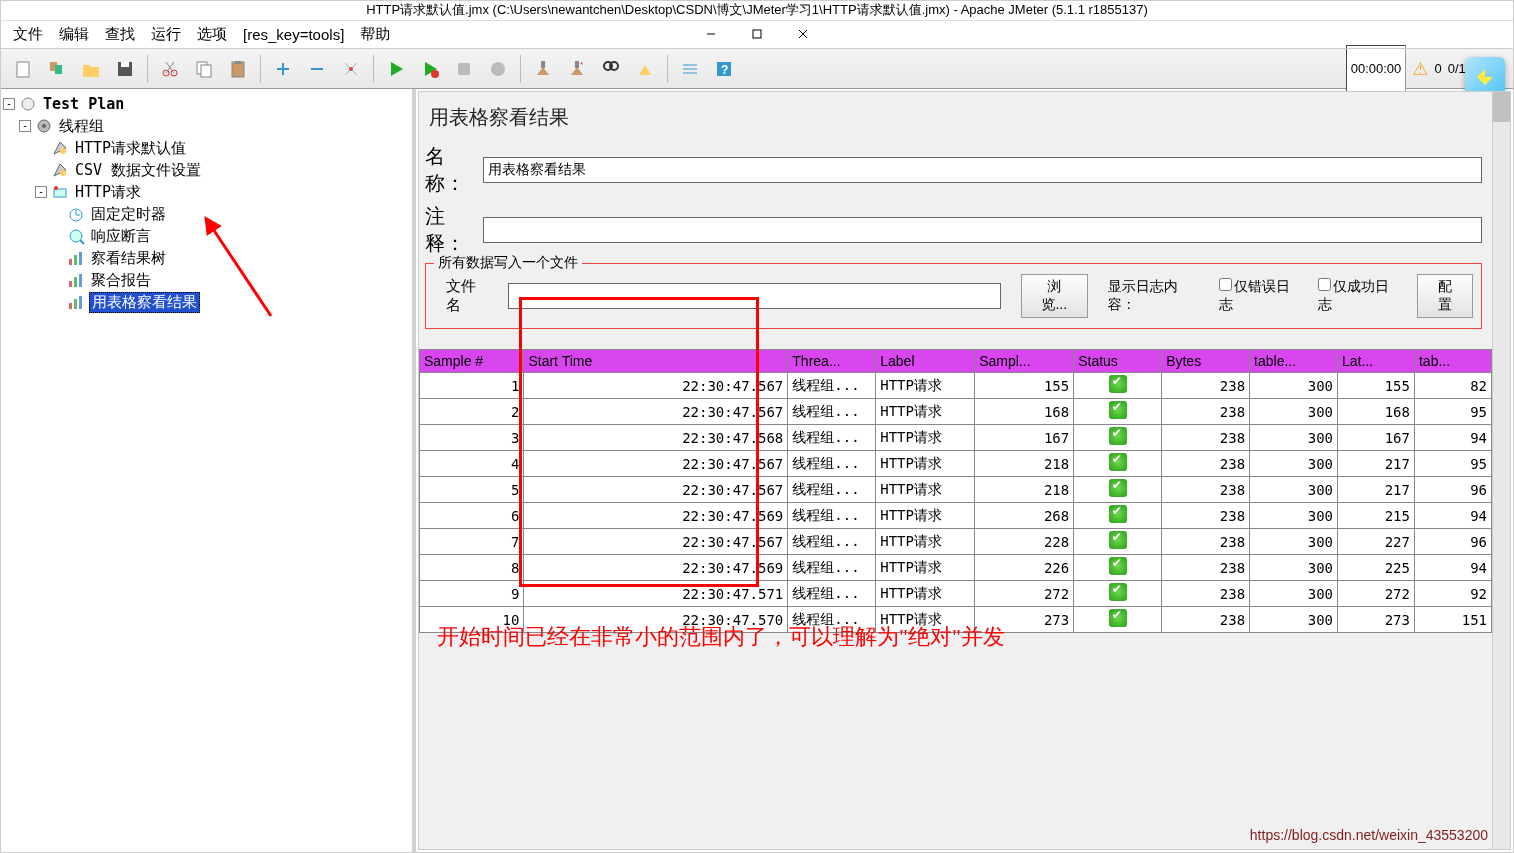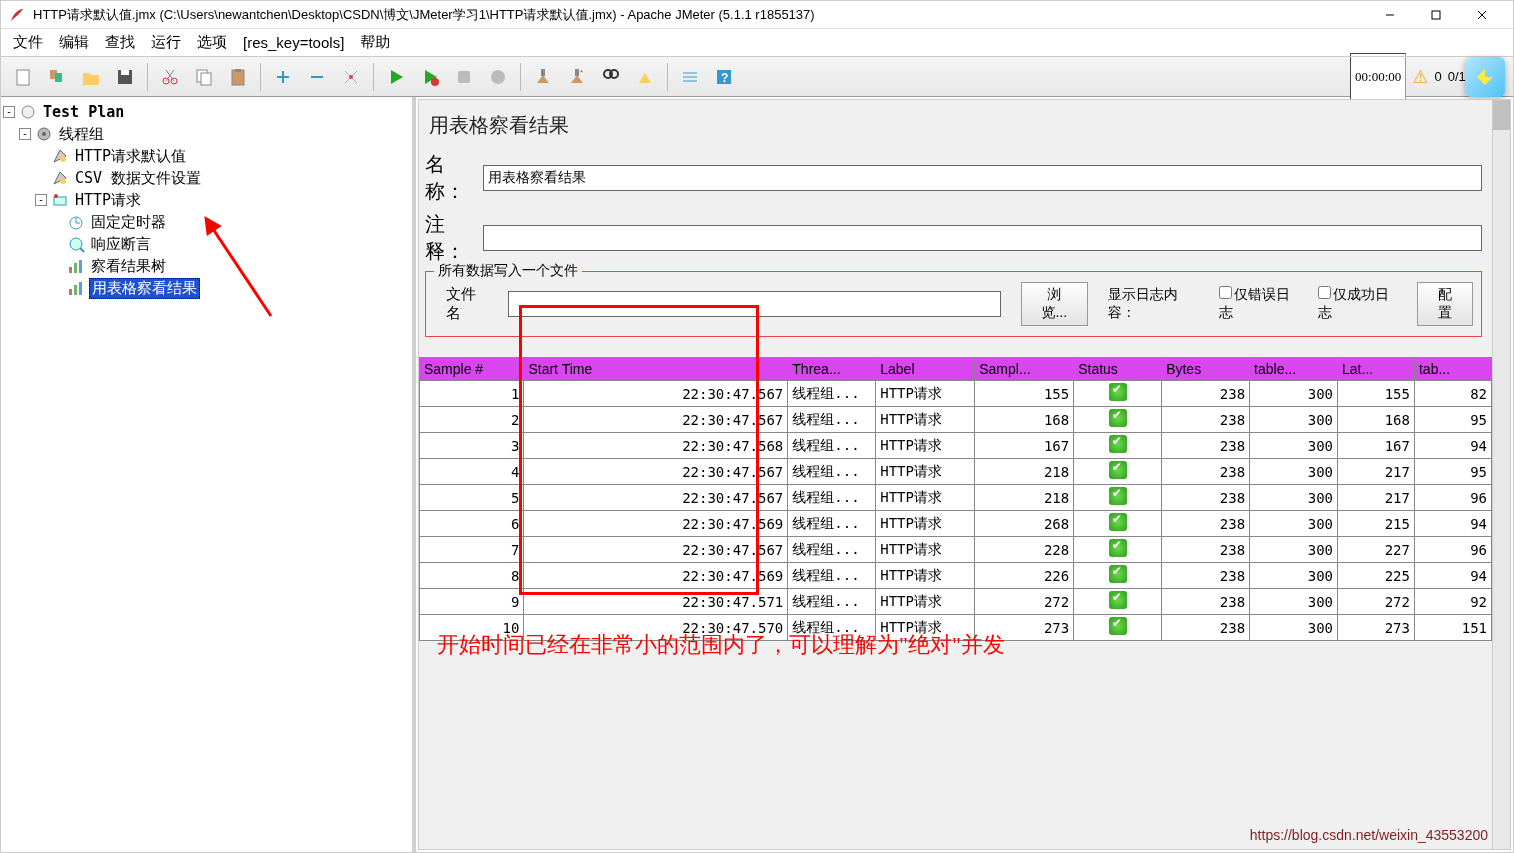--- a/index.html
+++ b/index.html
@@ -1,29 +1,29 @@
 <!DOCTYPE html>
 <html><head>
 <meta charset="utf-8">
 <style>
 * { box-sizing: border-box; margin: 0; padding: 0; }
 body { font-family: "Microsoft YaHei", SimSun, Arial, sans-serif; font-size: 13px; background: #fff; overflow: hidden; }
 .window { width: 1514px; height: 853px; display: flex; flex-direction: column; border: 1px solid #ccc; position: relative; }
-.titlebar { height: 28px; display: flex; align-items: center; padding: 0 8px; background: #fff; border-bottom: 1px solid #e0e0e0; }
+.titlebar { height: 20px; display: flex; align-items: center; padding: 0 8px; background: #fff; border-bottom: 1px solid #e0e0e0; flex-direction: column; }
 .titlebar .feather { width: 16px; height: 16px; margin-right: 8px; }
 .titlebar .title { flex: 1; font-size: 13px; color: #000; }
 .win-controls { display: flex; gap: 0; }
 .win-controls .btn { width: 46px; height: 30px; display: flex; align-items: center; justify-content: center; cursor: pointer; }
 .menubar { height: 28px; display: flex; align-items: center; padding: 0 6px; gap: 4px; border-bottom: 1px solid #ccc; position: relative; }
 .menubar .menu-item { padding: 2px 6px; font-size: 15px; cursor: pointer; }
 .toolbar { height: 40px; display: flex; align-items: center; padding: 0 6px; gap: 2px; background: linear-gradient(#f4f4f4,#e8e8e8); border-bottom: 1px solid #999; }
 .toolbar .tbtn { width: 32px; height: 32px; display: flex; align-items: center; justify-content: center; border: 1px solid transparent; border-radius: 3px; cursor: pointer; }
 .toolbar .sep { width: 1px; height: 28px; background: #bbb; margin: 0 4px; }
 .toolbar-right { margin-left: auto; display: flex; align-items: center; gap: 6px; padding-right: 8px; }
-.toolbar-right .timer { border: 1px inset #999; background: #fff; padding: 15px 4px; font-family: Liberation Serif, serif; font-size: 13px; }
+.toolbar-right .timer { border: 1px inset #999; background: #fff; padding: 15px 4px; font-family: Liberation Sans, sans-serif; font-size: 13px; }
 .toolbar-right .warn { color: #f5a623; font-size: 18px; }
 .toolbar-right .count { font-size: 13px; }
 .toolbar-right .gear { width: 20px; height: 20px; }
 .main { flex: 1; display: flex; overflow: hidden; }
 .tree-panel { width: 415px; border-right: 4px solid #d0d0d0; padding: 4px 2px; overflow: auto; font-family: "SimSun", monospace; font-size: 15px; }
 .tree-node { display: flex; align-items: center; height: 22px; gap: 2px; white-space: nowrap; }
 .tree-node .toggle { width: 12px; height: 12px; border: 1px solid #888; background: #fff; font-size: 10px; line-height: 10px; text-align: center; margin-right: 2px; cursor: pointer; font-family: monospace; }
 .tree-node .spacer { width: 14px; display: inline-block; }
 .tree-node .icon { width: 18px; height: 18px; display: inline-flex; align-items: center; justify-content: center; margin-right: 2px; }
 .tree-node .label { padding: 0 2px; }
@@ -348,20 +348,34 @@
             <span class="spacer"></span>
             <span class="spacer"></span>
             <span class="spacer"></span>
             <span class="icon">
               <svg width="18" height="18">
                 <rect x="2" y="10" width="3" height="6" fill="#d66"></rect>
                 <rect x="7" y="6" width="3" height="10" fill="#6b6"></rect>
                 <rect x="12" y="3" width="3" height="13" fill="#69d"></rect>
               </svg>
             </span>
+            <span class="label">聚合报告</span>
+          </div>
+          <div class="tree-node">
+            <span class="spacer"></span>
+            <span class="spacer"></span>
+            <span class="spacer"></span>
+            <span class="spacer"></span>
+            <span class="icon">
+              <svg width="18" height="18">
+                <rect x="2" y="10" width="3" height="6" fill="#d66"></rect>
+                <rect x="7" y="6" width="3" height="10" fill="#6b6"></rect>
+                <rect x="12" y="3" width="3" height="13" fill="#69d"></rect>
+              </svg>
+            </span>
             <span class="label selected">用表格察看结果</span>
           </div>
         </div>
 
       <svg class="arrow-svg" style="left:200px; top:215px;" width="90" height="110">
         <defs>
             <marker id="ah" markerWidth="10" markerHeight="10" refX="2" refY="3" orient="auto">
               <path d="M0,0 L6,3 L0,6 z" fill="#f00"></path>
             </marker>
           </defs>

